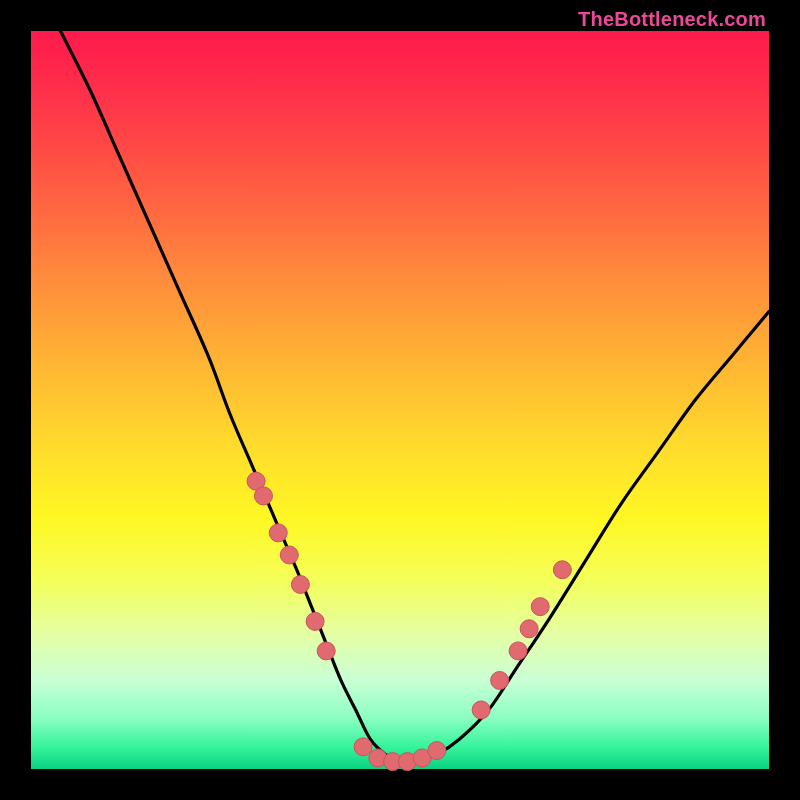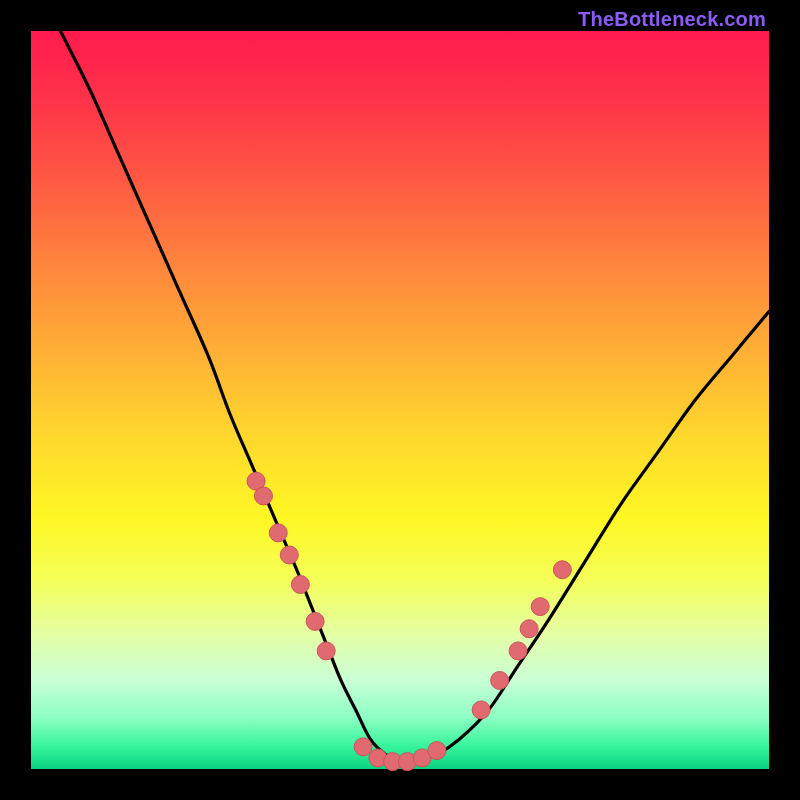--- a/index.html
+++ b/index.html
@@ -36,21 +36,21 @@
       #c9ffd6 88%,
       #8dffc2 93%,
       #35f49b 97%,
       #0ad281 100%
     );
   }
   .watermark {
     position: absolute;
     top: 8px;
     right: 34px;
-    color: #8b5cf6;
+    color: #ec4899;
     font-size: 20px;
     font-weight: 600;
     letter-spacing: 0.2px;
     user-select: none;
   }
   svg.curve {
     position: absolute;
     left: 0;
     top: 0;
     width: 738px;

